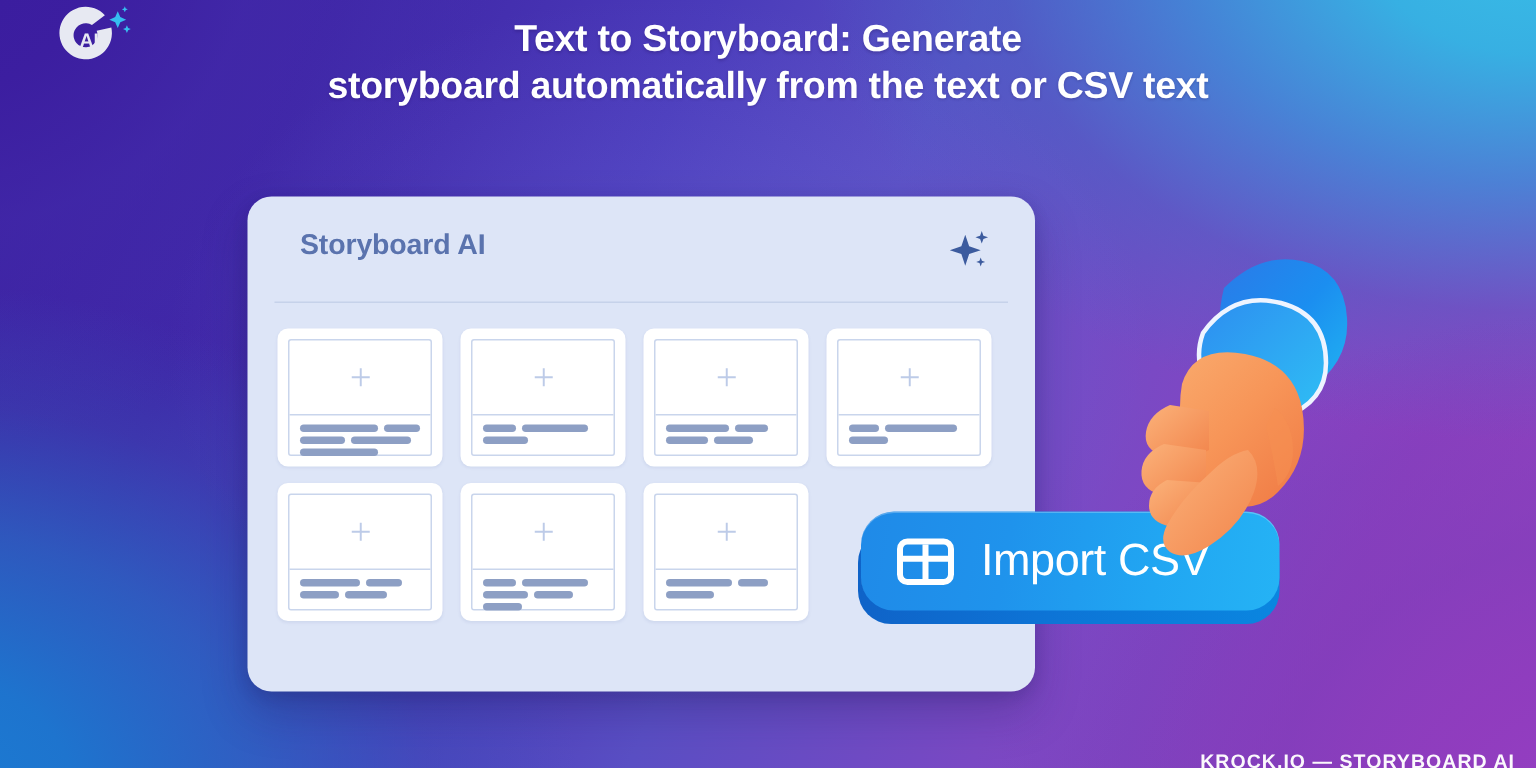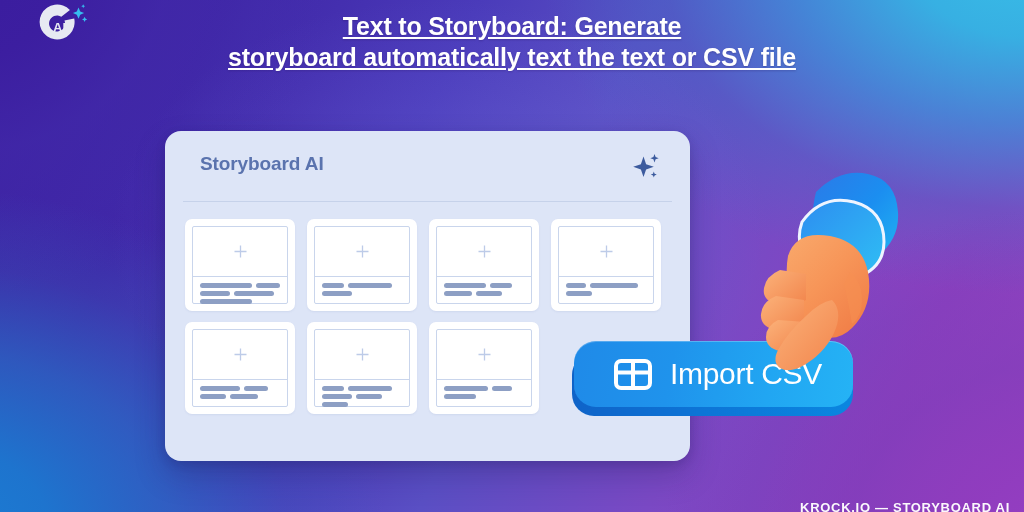--- a/index.html
+++ b/index.html
@@ -88,21 +88,20 @@
     left: 0;
     top: 11px;
     width: 1024px;
     text-align: center;
     color: #ffffff;
     font-size: 25px;
     font-weight: bold;
     line-height: 31px;
     letter-spacing: -0.2px;
     text-shadow: 0 1px 2px rgba(30,10,80,0.25);
-    text-decoration: underline;
   }
   .headline .hl-line { display: block; white-space: nowrap; }
 
   
   .app-card {
     position: absolute;
     left: 165px;
     top: 131px;
     width: 525px;
     height: 330px;
@@ -215,21 +214,21 @@
     left: 4px;
     top: 0px;
     width: 279px;
     height: 66px;
     border-radius: 22px;
     background: linear-gradient(100deg, #1f8ae8 0%, #1f93ec 35%, #21a6f2 70%, #25b3f5 100%);
     box-shadow: inset 0 1px 0 rgba(255,255,255,0.25);
     display: flex;
     align-items: center;
     border: none;
-    padding: 16px;
+    padding: 0;
     cursor: pointer;
   }
   .csv-icon {
     margin-left: 24px;
     width: 38px;
     height: 33px;
     flex: 0 0 auto;
   }
   .csv-label {
     margin-left: 18px;
@@ -277,21 +276,21 @@
       <path d="M42 10.5 A17.5 17.5 0 1 0 44.5 19.5 L34.5 19.5 A8 8 0 1 1 32.2 15.2 Z" fill="#e7e9f2" transform="rotate(-12 29 24)"></path>
       <text x="28.5" y="29.5" text-anchor="middle" font-family="'Liberation Sans', sans-serif" font-size="13" font-weight="bold" fill="#e7e9f2">AI</text>
       <path d="M47.5 5.5 L49.2 9.4 L53.1 11.1 L49.2 12.8 L47.5 16.7 L45.8 12.8 L41.9 11.1 L45.8 9.4 Z" fill="#36bdf0"></path>
       <path d="M53.6 14.8 L54.4 16.6 L56.2 17.4 L54.4 18.2 L53.6 20.0 L52.8 18.2 L51.0 17.4 L52.8 16.6 Z" fill="#36bdf0"></path>
       <path d="M52.2 2.2 L52.8 3.6 L54.2 4.2 L52.8 4.8 L52.2 6.2 L51.6 4.8 L50.2 4.2 L51.6 3.6 Z" fill="#36bdf0"></path>
     </svg>
   </div>
 
   <div class="headline">
     <span class="hl-line">Text to Storyboard: Generate</span>
-    <span class="hl-line">storyboard automatically text the text or CSV file</span>
+    <span class="hl-line">storyboard automatically from the text or CSV text</span>
   </div>
 
   <div class="app-card">
     <div class="app-header">
       <div class="app-title">Storyboard AI</div>
       <div class="sparkle-header">
         <svg viewBox="0 0 28 30" width="28" height="30">
           <path d="M10.5 5.5 L13.1 13.2 L20.8 15.8 L13.1 18.4 L10.5 26.1 L7.9 18.4 L0.2 15.8 L7.9 13.2 Z" fill="#3c5b9e"></path>
           <path d="M21.5 3.0 L22.6 6.1 L25.7 7.2 L22.6 8.3 L21.5 11.4 L20.4 8.3 L17.3 7.2 L20.4 6.1 Z" fill="#3c5b9e"></path>
           <path d="M20.8 20.6 L21.6 22.8 L23.8 23.6 L21.6 24.4 L20.8 26.6 L20.0 24.4 L17.8 23.6 L20.0 22.8 Z" fill="#3c5b9e"></path>

